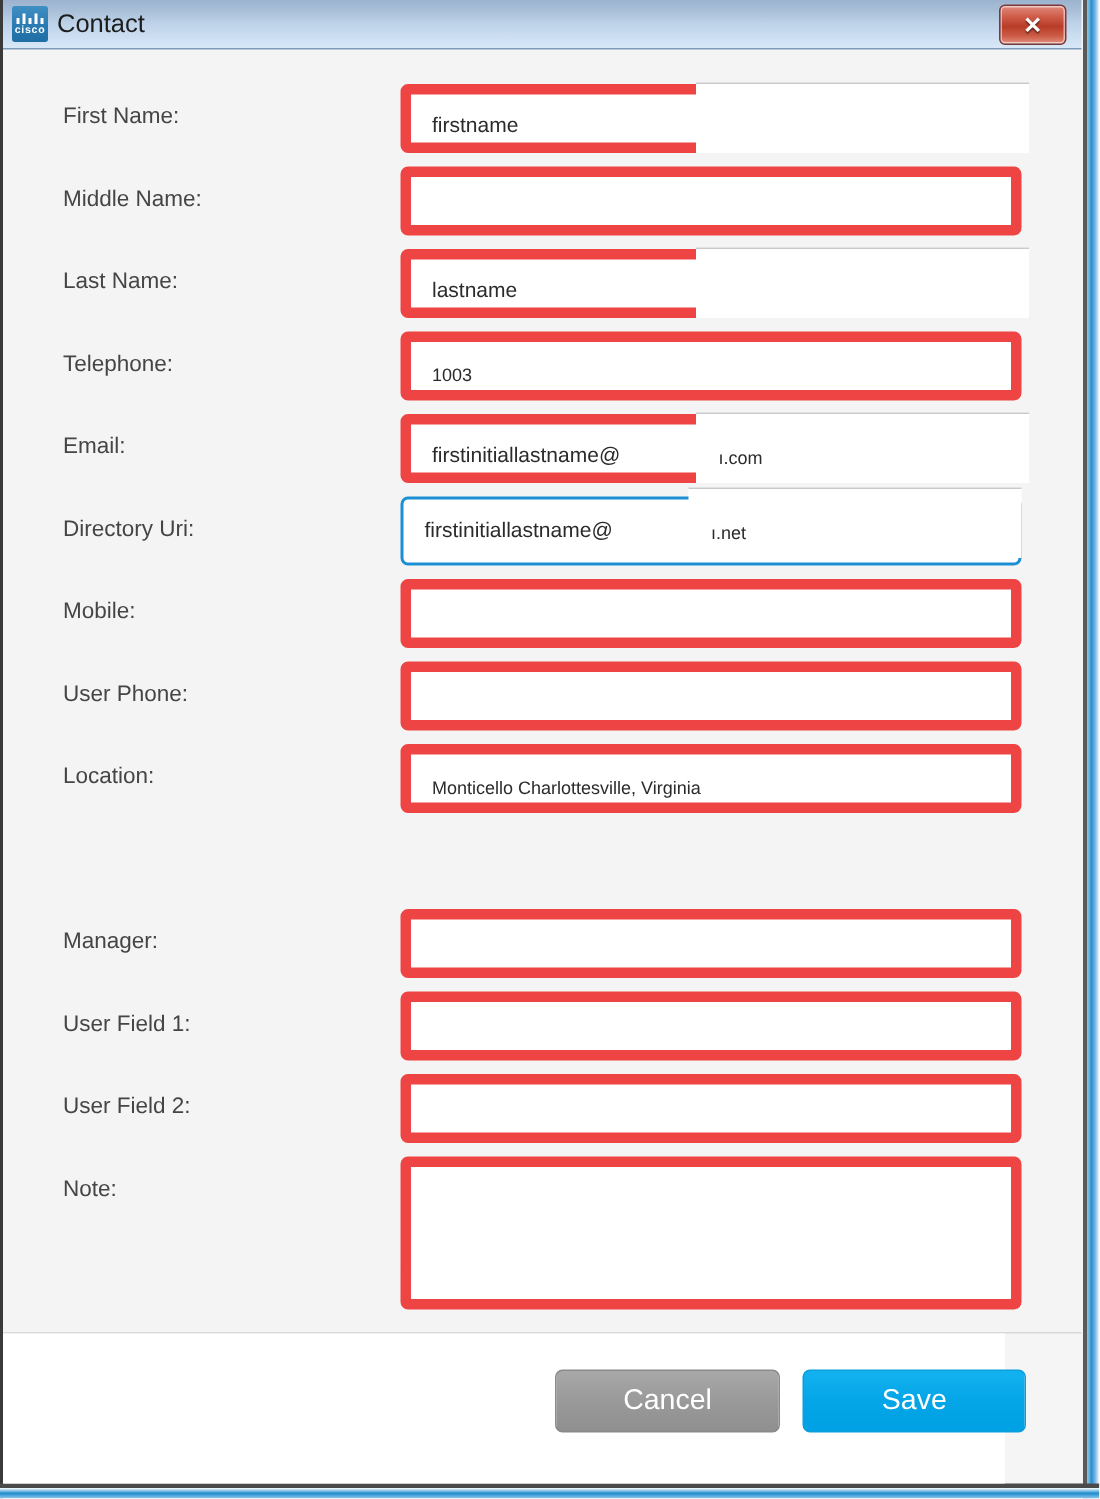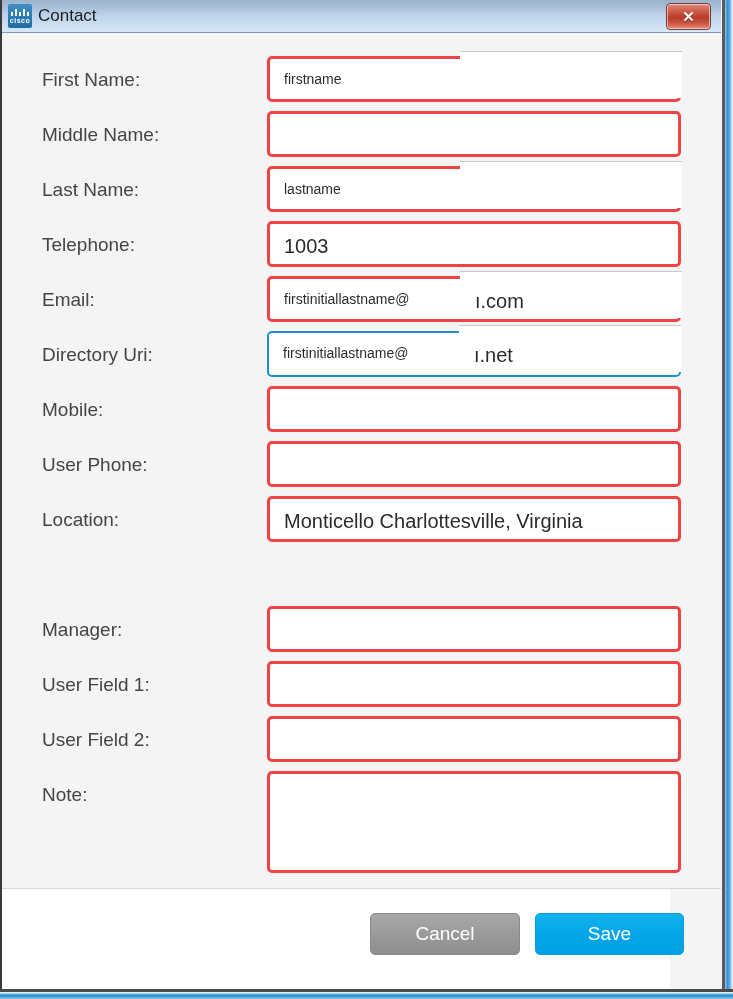--- a/index.html
+++ b/index.html
@@ -135,47 +135,47 @@
   .row {
     position: absolute;
     left: 0;
     width: 719px;
     height: 55px;
   }
   .row-label {
     position: absolute;
     left: 40px;
     top: 13px;
-    font-size: 19px;
+    font-size: 15px;
     color: #454545;
     font-family: "Liberation Sans", sans-serif;
     white-space: nowrap;
   }
   .field {
     position: absolute;
     left: 265px;
     top: 0;
     width: 414px;
     height: 46px;
     background: #ffffff;
-    border: 3px solid #ef4444;
+    border: 7px solid #ef4444;
     border-radius: 5px;
     box-sizing: border-box;
   }
   .field.focused {
     border: 2px solid #1b8fd4;
     box-shadow: 0 0 0 0px #1b8fd4;
   }
   .field-value {
     position: absolute;
     left: 14px;
     top: 0;
     height: 44px;
     line-height: 44px;
-    font-size: 20px;
+    font-size: 12px;
     color: #2b2b2b;
     font-family: "Liberation Sans", sans-serif;
     white-space: nowrap;
   }
   .field-value.small {
     font-size: 14px;
     color: #2b2b2b;
     line-height: 40px;
   }
   

